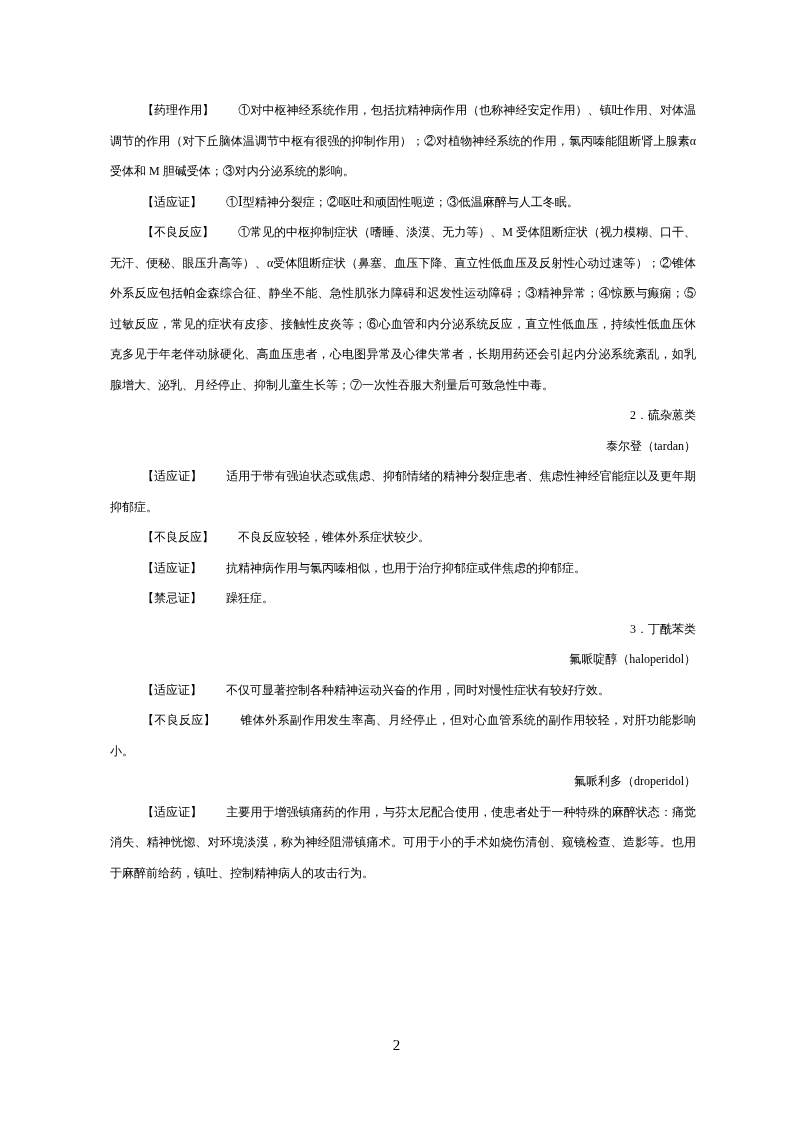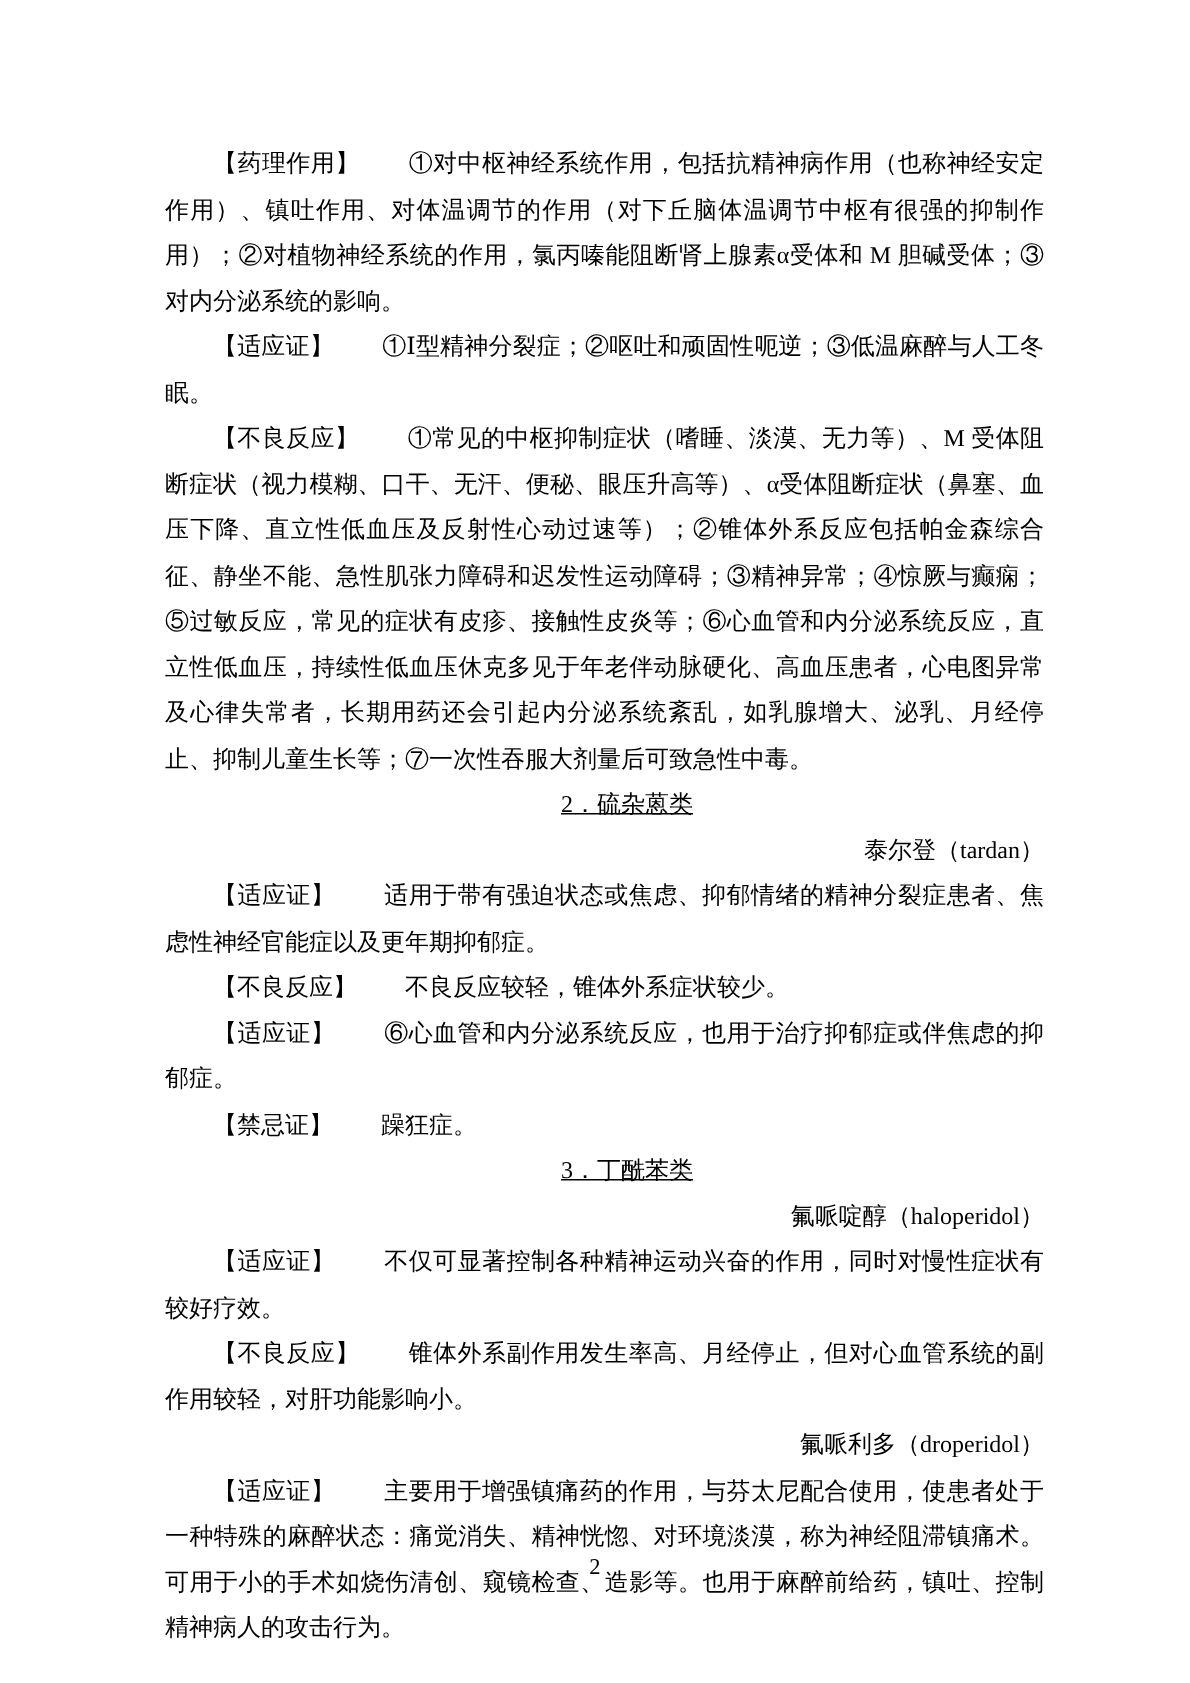--- a/index.html
+++ b/index.html
@@ -18,32 +18,31 @@
   }
   .content {
     position: absolute;
     left: 110px;
     top: 95px;
     width: 586px;
   }
   .content p {
     margin: 0;
     padding: 0;
-    font-size: 16px;
+    font-size: 12px;
     line-height: 30.5px;
     font-weight: normal;
   }
   p.body-para {
     text-align: justify;
     text-indent: 32px;
   }
   p.sub-heading {
-    text-align: center;
+    text-align: right;
     text-indent: 30px;
-    text-decoration: underline;
   }
   p.center-heading {
     text-align: right;
   }
   .page-number {
     position: absolute;
     left: 0;
     top: 1037px;
     width: 100%;
     text-align: center;
@@ -58,21 +57,21 @@
 
 <div class="page">
   <div class="content">
     <p class="body-para">【药理作用】　　①对中枢神经系统作用，包括抗精神病作用（也称神经安定作用）、镇吐作用、对体温调节的作用（对下丘脑体温调节中枢有很强的抑制作用）；②对植物神经系统的作用，氯丙嗪能阻断肾上腺素α受体和 M 胆碱受体；③对内分泌系统的影响。</p>
     <p class="body-para">【适应证】　　①Ⅰ型精神分裂症；②呕吐和顽固性呃逆；③低温麻醉与人工冬眠。</p>
     <p class="body-para">【不良反应】　　①常见的中枢抑制症状（嗜睡、淡漠、无力等）、M 受体阻断症状（视力模糊、口干、无汗、便秘、眼压升高等）、α受体阻断症状（鼻塞、血压下降、直立性低血压及反射性心动过速等）；②锥体外系反应包括帕金森综合征、静坐不能、急性肌张力障碍和迟发性运动障碍；③精神异常；④惊厥与癫痫；⑤过敏反应，常见的症状有皮疹、接触性皮炎等；⑥心血管和内分泌系统反应，直立性低血压，持续性低血压休克多见于年老伴动脉硬化、高血压患者，心电图异常及心律失常者，长期用药还会引起内分泌系统紊乱，如乳腺增大、泌乳、月经停止、抑制儿童生长等；⑦一次性吞服大剂量后可致急性中毒。</p>
     <p class="sub-heading">2．硫杂蒽类</p>
     <p class="center-heading">泰尔登（tardan）</p>
     <p class="body-para">【适应证】　　适用于带有强迫状态或焦虑、抑郁情绪的精神分裂症患者、焦虑性神经官能症以及更年期抑郁症。</p>
     <p class="body-para">【不良反应】　　不良反应较轻，锥体外系症状较少。</p>
-    <p class="body-para">【适应证】　　⑥心血管和内分泌系统反应，也用于治疗抑郁症或伴焦虑的抑郁症。</p>
+    <p class="body-para">【适应证】　　抗精神病作用与氯丙嗪相似，也用于治疗抑郁症或伴焦虑的抑郁症。</p>
     <p class="body-para">【禁忌证】　　躁狂症。</p>
     <p class="sub-heading">3．丁酰苯类</p>
     <p class="center-heading">氟哌啶醇（haloperidol）</p>
     <p class="body-para">【适应证】　　不仅可显著控制各种精神运动兴奋的作用，同时对慢性症状有较好疗效。</p>
     <p class="body-para">【不良反应】　　锥体外系副作用发生率高、月经停止，但对心血管系统的副作用较轻，对肝功能影响小。</p>
     <p class="center-heading">氟哌利多（droperidol）</p>
     <p class="body-para">【适应证】　　主要用于增强镇痛药的作用，与芬太尼配合使用，使患者处于一种特殊的麻醉状态：痛觉消失、精神恍惚、对环境淡漠，称为神经阻滞镇痛术。可用于小的手术如烧伤清创、窥镜检查、造影等。也用于麻醉前给药，镇吐、控制精神病人的攻击行为。</p>
 
   </div>
   <div class="page-number">2</div>

